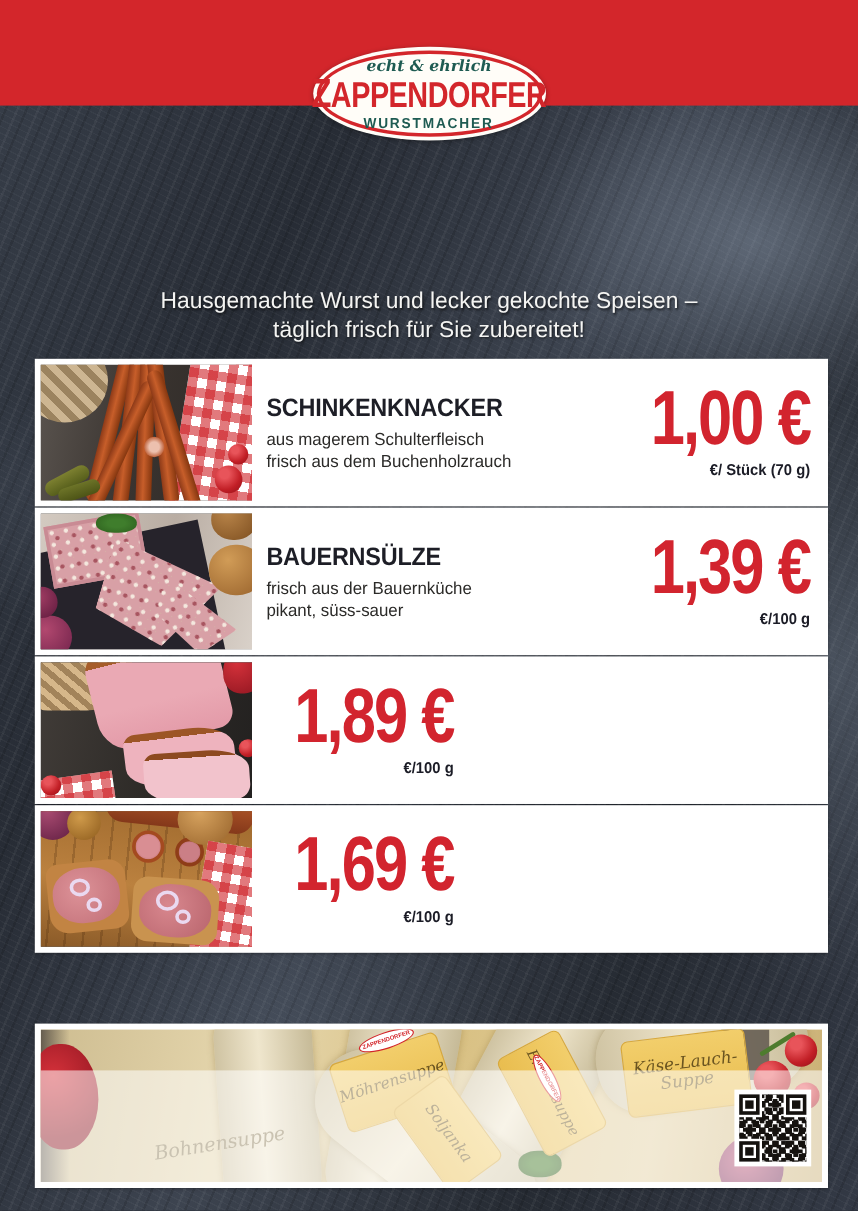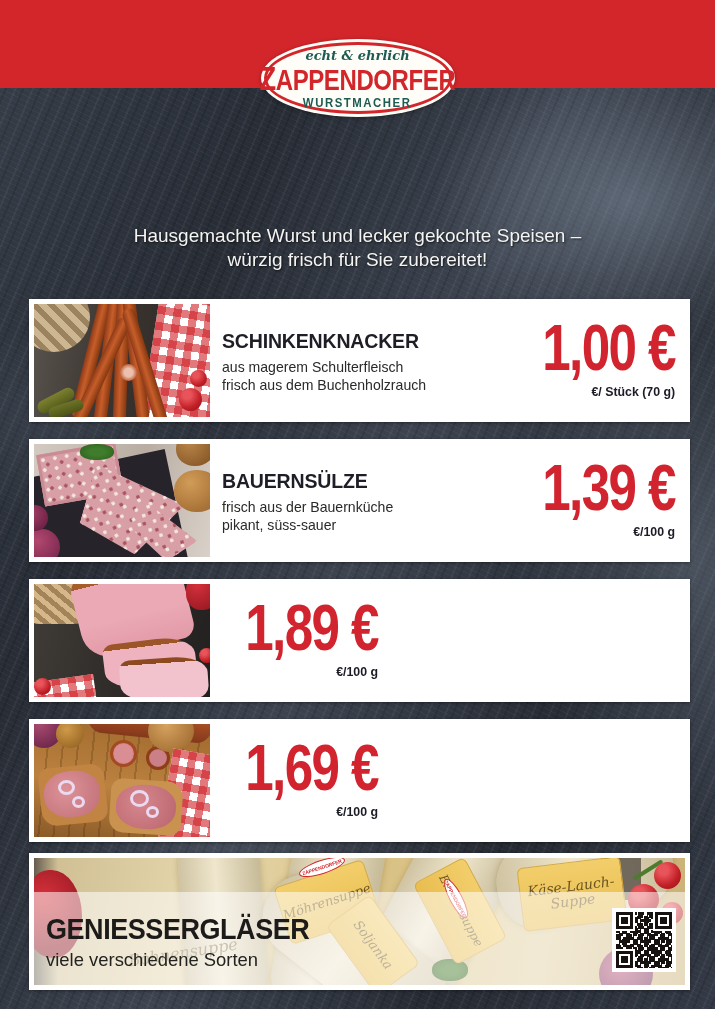--- a/index.html
+++ b/index.html
@@ -27,25 +27,25 @@
   }
   .logo::before{content:"";position:absolute;inset:3px;border:3px solid #d3262b;border-radius:50%;}
   .logo-tagline{font-family:"DejaVu Serif",serif;font-style:italic;font-weight:bold;font-size:13px;color:#1e5b52;margin-top:2px;}
   .logo-name{font-size:30px;font-weight:bold;color:#d3262b;transform:scaleX(.8);letter-spacing:-.5px;line-height:30px;}
   .logo-name::first-letter{font-size:34px;}
   .logo-sub{font-size:12px;font-weight:bold;color:#1e5b52;letter-spacing:1.6px;transform:scaleX(.95);margin-top:1px;}
   
   .title{position:absolute;left:0;top:131px;width:715px;text-align:center;color:#fff;font-weight:bold;}
   .title .tl{font-size:46px;line-height:46px;transform:scaleX(.8);letter-spacing:0;
     text-shadow:3px 3px 0 rgba(22,26,33,.85),-1px -1px 0 rgba(22,26,33,.55),1px -1px 0 rgba(22,26,33,.55),-1px 1px 0 rgba(22,26,33,.55);}
-  .subtitle{position:absolute;left:0;top:224px;width:715px;text-align:center;color:#f4f4f2;font-size:19px;line-height:24px;
+  .subtitle{position:absolute;left:0;top:240px;width:715px;text-align:center;color:#f4f4f2;font-size:19px;line-height:24px;
     text-shadow:1px 1px 2px rgba(0,0,0,.65);}
   
   .offers{position:absolute;left:29px;top:299px;width:661px;}
-  .card{display:flex;align-items:stretch;background:#fff;height:123px;margin-bottom:17px;padding:5px;box-shadow:0 1px 3px rgba(0,0,0,.4);}
+  .card{display:flex;align-items:stretch;background:#fff;height:123px;margin-bottom:1px;padding:5px;box-shadow:0 1px 3px rgba(0,0,0,.4);}
   .photo{position:relative;width:176px;height:113px;overflow:hidden;flex:none;background:#433c38;}
   .info{flex:1;display:flex;flex-direction:column;justify-content:center;padding-left:12px;padding-top:2px;}
   .card-title{font-size:21px;font-weight:bold;color:#1d1e26;letter-spacing:-.2px;transform:scaleX(.93);transform-origin:left;margin-bottom:5px;}
   .card-desc{font-size:14.5px;line-height:18px;color:#2b2a28;transform:scaleX(.97);transform-origin:left;}
   .pricebox{width:178px;flex:none;display:flex;flex-direction:column;align-items:flex-end;justify-content:center;padding-right:10px;}
   .price{font-size:64px;line-height:52px;font-weight:bold;color:#d2242e;transform:scaleX(.8);transform-origin:right;letter-spacing:-2px;white-space:nowrap;}
   .unit{font-size:13px;font-weight:bold;color:#1b1c26;margin-top:10px;transform:scaleX(.95);transform-origin:right;}
   
   .art{position:absolute;}
   .gingham{background-color:#fff;background-image:
@@ -160,21 +160,21 @@
 
   <div class="logo">
     <div class="logo-tagline">echt &amp; ehrlich</div>
     <div class="logo-name">ZAPPENDORFER</div>
     <div class="logo-sub">WURSTMACHER</div>
   </div>
 
 
   <div class="subtitle">
     <div>Hausgemachte Wurst und lecker gekochte Speisen –</div>
-    <div>würzig frisch für Sie zubereitet!</div>
+    <div>täglich frisch für Sie zubereitet!</div>
   </div>
 
   <div class="offers">
 
     <div class="card">
       <div class="photo">
         <div class="art p0-base"></div>
         <div class="art p0-basket"></div>
         <div class="art p0-cloth gingham"></div>
         <div class="sg s1"></div>
@@ -286,24 +286,20 @@
       <div class="chip ch1">ZAPPENDORFER</div>
       <div class="chip ch2">ZAPPENDORFER</div>
       <div class="art bn-darktr"></div>
       <div class="art bn-stem"></div>
       <div class="art bn-t1 tomato"></div>
       <div class="art bn-t2 tomato"></div>
       <div class="art bn-t3 tomato"></div>
       <div class="art bn-onion"></div>
       <div class="art bn-broc"></div>
       <div class="banner-overlay"></div>
-      <div class="bn-text">
-        <div class="bn-title">GENIESSERGLÄSER</div>
-        <div class="bn-sub">viele verschiedene Sorten</div>
-      </div>
       <div class="qr">
         <div class="qr-grid">
           <div class="qf qf1"></div>
           <div class="qf qf2"></div>
           <div class="qf qf3"></div>
         </div>
       </div>
     </div>
   </div>
 

